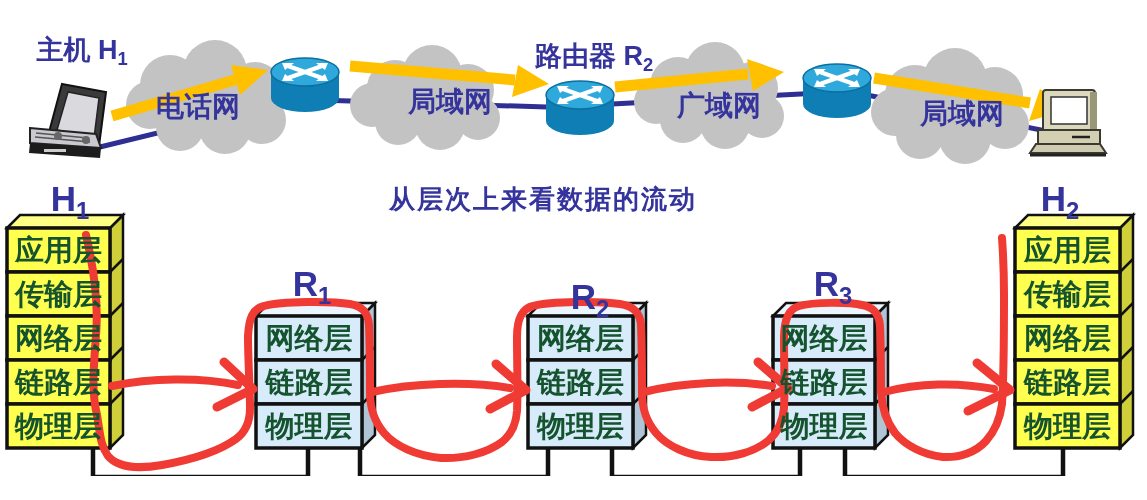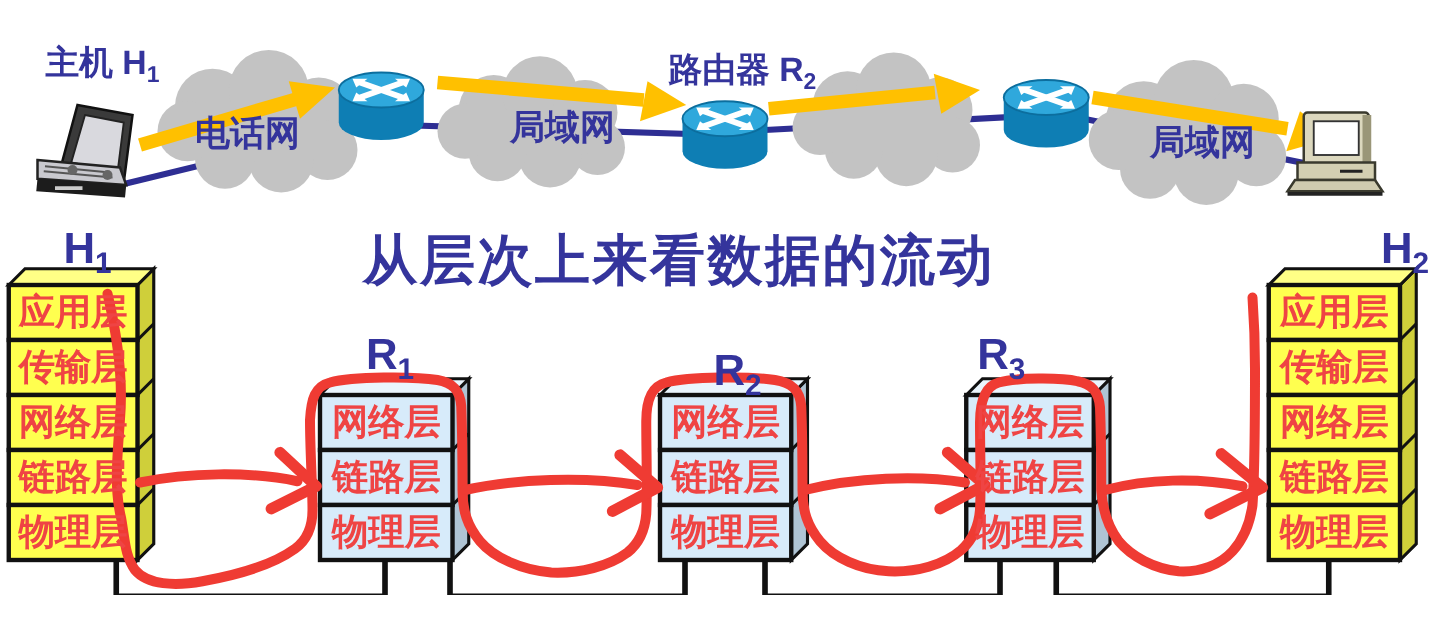--- a/index.html
+++ b/index.html
@@ -9,23 +9,23 @@
   }
   .canvas svg{position:absolute;left:0;top:0;}
   .lbl{
     position:absolute;color:#34349c;font-weight:bold;white-space:nowrap;
     transform:translateX(-50%);text-align:center;line-height:1.1;
   }
   .lbl sub{font-size:0.68em;font-weight:bold;}
   .dev-lbl{font-size:27px;}
   .cloud-lbl{font-size:28px;}
   .stack-title{font-size:35px;}
-  .main-title{font-size:44px;letter-spacing:2px;}
+  .main-title{font-size:26px;letter-spacing:2px;}
   .row-lbl{
-    position:absolute;color:#ef4444;font-weight:bold;font-size:29px;
+    position:absolute;color:#14532d;font-weight:bold;font-size:29px;
     text-align:center;line-height:44px;height:44px;overflow:hidden;white-space:nowrap;
   }
 </style>
 </head>
 <body>
 
 <div class="canvas">
 
   <svg width="1147" height="500" viewBox="0 0 1147 500">
 
@@ -271,37 +271,38 @@
 
   <div class="lbl dev-lbl" style="left:82px;top:36px;">
     <span>主机 H</span><sub>1</sub>
   </div>
   <div class="lbl dev-lbl" style="left:594px;top:42px;">
     <span>路由器 R</span><sub>2</sub>
   </div>
 
   <div class="lbl cloud-lbl" style="left:198px;top:92px;">电话网</div>
   <div class="lbl cloud-lbl" style="left:450px;top:87px;">局域网</div>
+  <div class="lbl cloud-lbl" style="left:719px;top:91px;">广域网</div>
   <div class="lbl cloud-lbl" style="left:962px;top:99px;">局域网</div>
 
   <div class="lbl main-title" style="left:543px;top:185px;">从层次上来看数据的流动</div>
 
   <div class="lbl stack-title" style="left:70px;top:180px;">
     <span>H</span><sub>1</sub>
   </div>
   <div class="lbl stack-title" style="left:312px;top:265px;">
     <span>R</span><sub>1</sub>
   </div>
   <div class="lbl stack-title" style="left:590px;top:278px;">
     <span>R</span><sub>2</sub>
   </div>
-  <div class="lbl stack-title" style="left:801px;top:265px;">
+  <div class="lbl stack-title" style="left:833px;top:265px;">
     <span>R</span><sub>3</sub>
   </div>
-  <div class="lbl stack-title" style="left:1124px;top:180px;">
+  <div class="lbl stack-title" style="left:1060px;top:180px;">
     <span>H</span><sub>2</sub>
   </div>
 
   <div class="row-lbl" style="left:7px;width:103px;top:228px;">应用层</div>
   <div class="row-lbl" style="left:7px;width:103px;top:272px;">传输层</div>
   <div class="row-lbl" style="left:7px;width:103px;top:316px;">网络层</div>
   <div class="row-lbl" style="left:7px;width:103px;top:360px;">链路层</div>
   <div class="row-lbl" style="left:7px;width:103px;top:404px;">物理层</div>
 
   <div class="row-lbl" style="left:256px;width:106px;top:316px;">网络层</div>

